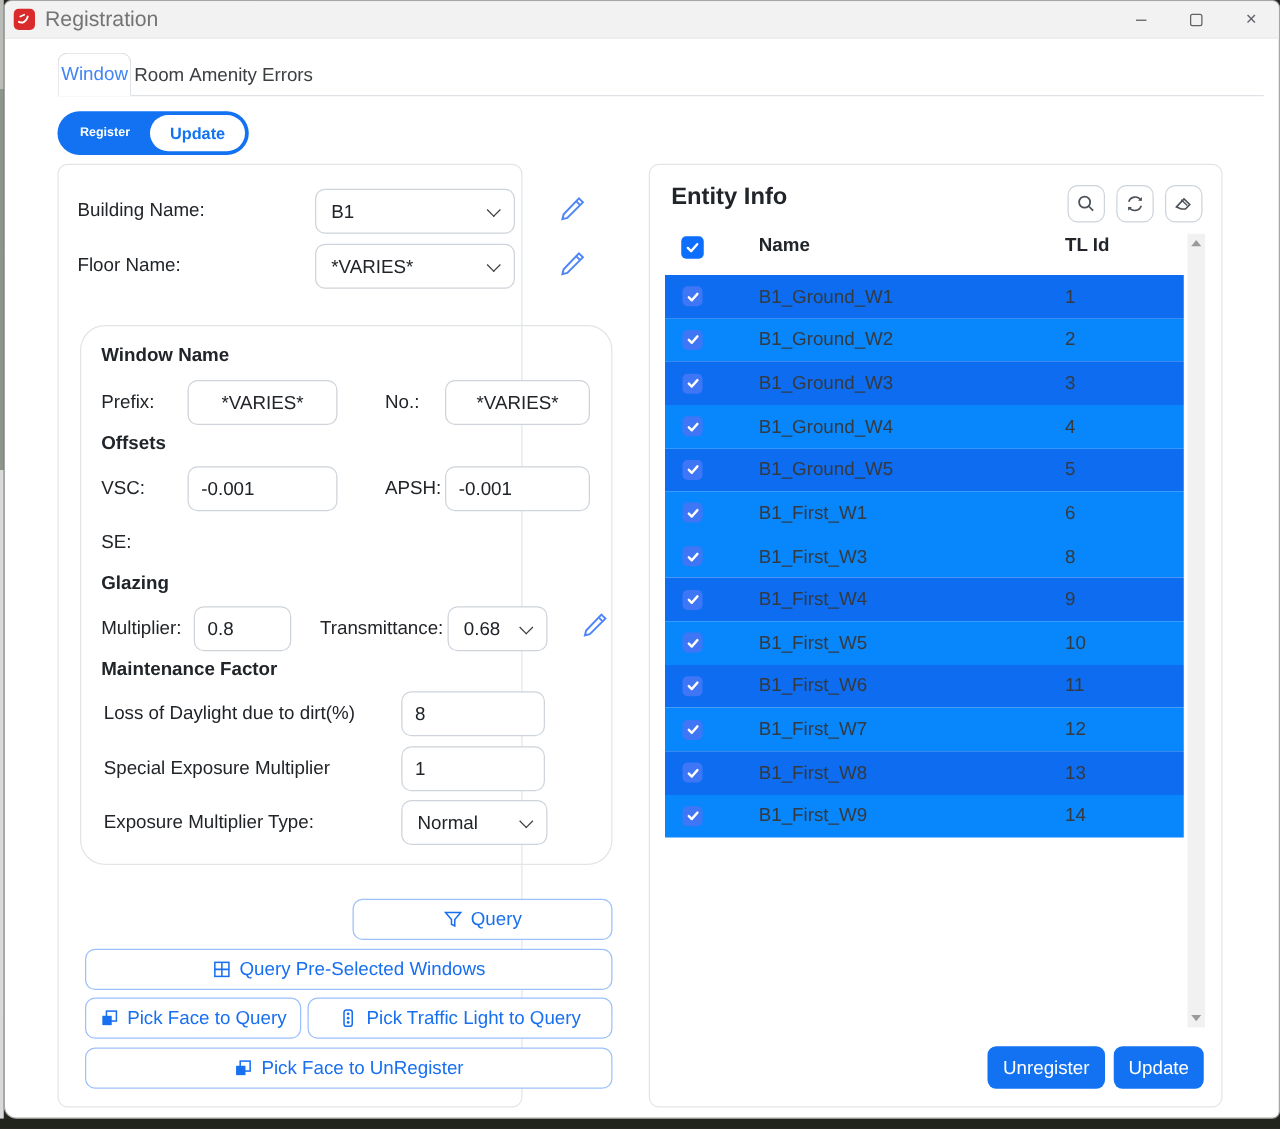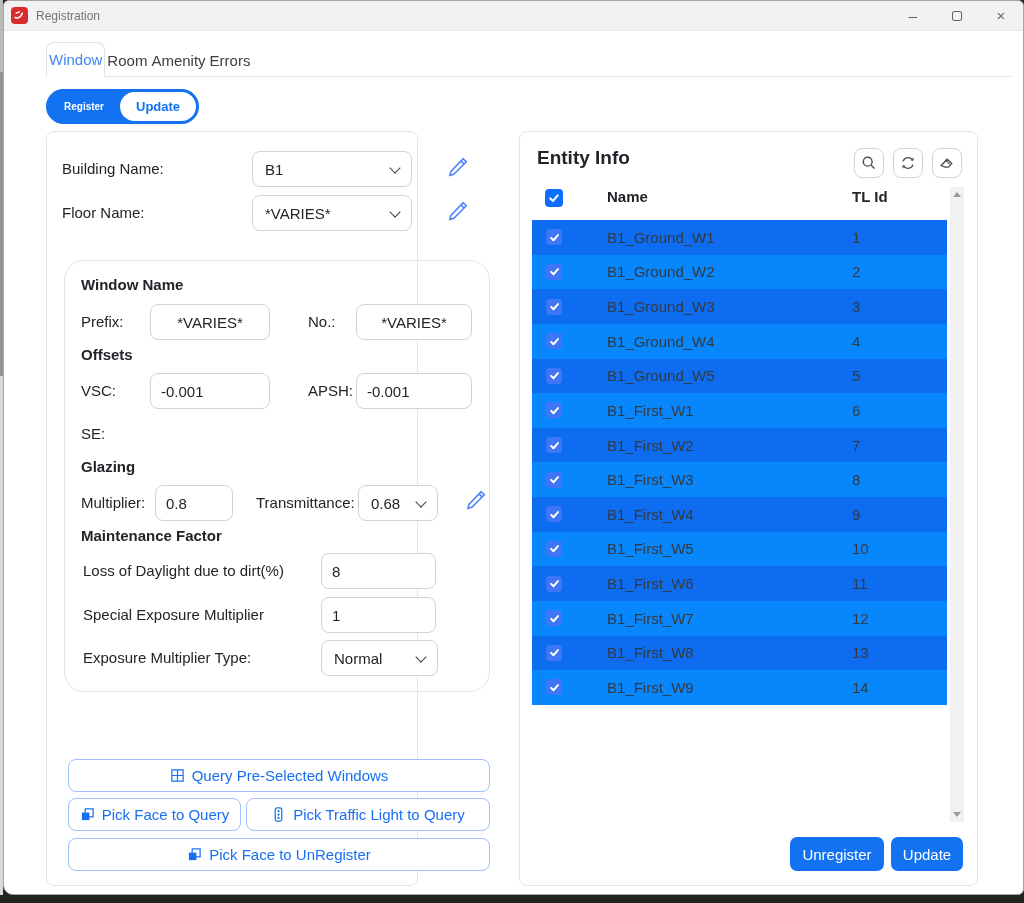--- a/index.html
+++ b/index.html
@@ -15,21 +15,21 @@
     background:linear-gradient(#b9bcb7 0 8%, #8e968c 8% 42%, #d9d9d9 42% 100%)}
   #bottom-strip{position:absolute;left:0;top:895px;width:1024px;height:8px;background:#20241c}
   #appwin{position:absolute;left:3px;top:0;width:1021px;height:895px;background:#fff;
     border:1px solid #a6a6a6;border-radius:6px 6px 6px 10px;overflow:hidden}
   
   .titlebar{position:absolute;left:0;top:0;width:100%;height:30px;background:#f2f2f2;
     border-bottom:1px solid #e9e9e9;display:flex;align-items:center}
   .appicon{width:17px;height:17px;margin-left:7px;border-radius:4px;background:#d92b2b;
     position:relative;flex:0 0 auto}
   .appicon svg{position:absolute;left:1px;top:1px}
-  .apptitle{margin-left:8px;font-size:12px;color:#747474}
+  .apptitle{margin-left:8px;font-size:17px;color:#747474}
   .wincontrols{margin-left:auto;display:flex;height:100%}
   .winbtn{width:44px;height:100%;display:flex;align-items:center;justify-content:center;
     color:#5f6368;font-size:15px}
   .maxglyph{width:10px;height:10px;border:1.2px solid #5f6368;border-radius:2px}
   
   .tabs{position:absolute;left:42px;top:40px;right:12px;height:36px;
     border-bottom:1px solid #dee2e6;display:flex;align-items:flex-end}
   .tab{padding:8px 2px;font-size:15px;color:#3c4043;position:relative;top:1px;cursor:default}
   .tab.active{color:#4285f4;background:#fff;border:1px solid #dee2e6;border-bottom:1px solid #fff;
     border-radius:8px 8px 0 0}
@@ -200,20 +200,26 @@
           <input class="field" value="1" style="">
         </div>
 
         <span class="lbl" style="left:18px;top:388px">Exposure Multiplier Type:</span>
         <div class="selwrap" style="left:256px;top:379px;width:117px">
           <span>Normal</span>
           <span class="chev"></span>
         </div>
       </div>
 
+      <div class="obtn" style="left:235px;top:587px;width:208px">
+        <svg width="15" height="15" viewBox="0 0 16 16">
+            <path d="M1.5 2.2h13l-5.1 6v5.4l-2.8-1.4V8.2l-5.1-6z" fill="none" stroke="#186ff0" stroke-width="1.3"></path>
+          </svg>
+        <span>Query</span>
+      </div>
       <div class="obtn" style="left:21px;top:627px;width:422px">
         <svg width="15" height="15" viewBox="0 0 16 16">
             <rect x="2" y="2" width="12" height="12" fill="none" stroke="#186ff0" stroke-width="1.3"></rect>
             <path d="M8 2v12M2 8h12" stroke="#186ff0" stroke-width="1.3"></path>
           </svg>
         <span>Query Pre-Selected Windows</span>
       </div>
       <div class="obtn" style="left:21px;top:666px;width:173px">
         <svg width="15" height="15" viewBox="0 0 16 16">
             <rect x="5.5" y="2" width="8.5" height="8.5" fill="none" stroke="#186ff0" stroke-width="1.3"></rect>
@@ -327,29 +333,20 @@
   <div class="erow even">
     <span class="cb cb-row">
       <svg width="11" height="11" viewBox="0 0 16 16">
                 <polyline points="3,8.5 6.5,12 13,4.5" fill="none" stroke="#fff" stroke-width="2.8" stroke-linecap="round" stroke-linejoin="round"></polyline>
               </svg>
     </span>
     <span class="ername">B1_First_W1</span>
     <span class="erid">6</span>
   </div>
 
-  <div class="erow odd">
-    <span class="cb cb-row">
-      <svg width="11" height="11" viewBox="0 0 16 16">
-                <polyline points="3,8.5 6.5,12 13,4.5" fill="none" stroke="#fff" stroke-width="2.8" stroke-linecap="round" stroke-linejoin="round"></polyline>
-              </svg>
-    </span>
-    <span class="ername">B1_First_W2</span>
-    <span class="erid">7</span>
-  </div>
 
   <div class="erow even">
     <span class="cb cb-row">
       <svg width="11" height="11" viewBox="0 0 16 16">
                 <polyline points="3,8.5 6.5,12 13,4.5" fill="none" stroke="#fff" stroke-width="2.8" stroke-linecap="round" stroke-linejoin="round"></polyline>
               </svg>
     </span>
     <span class="ername">B1_First_W3</span>
     <span class="erid">8</span>
   </div>

